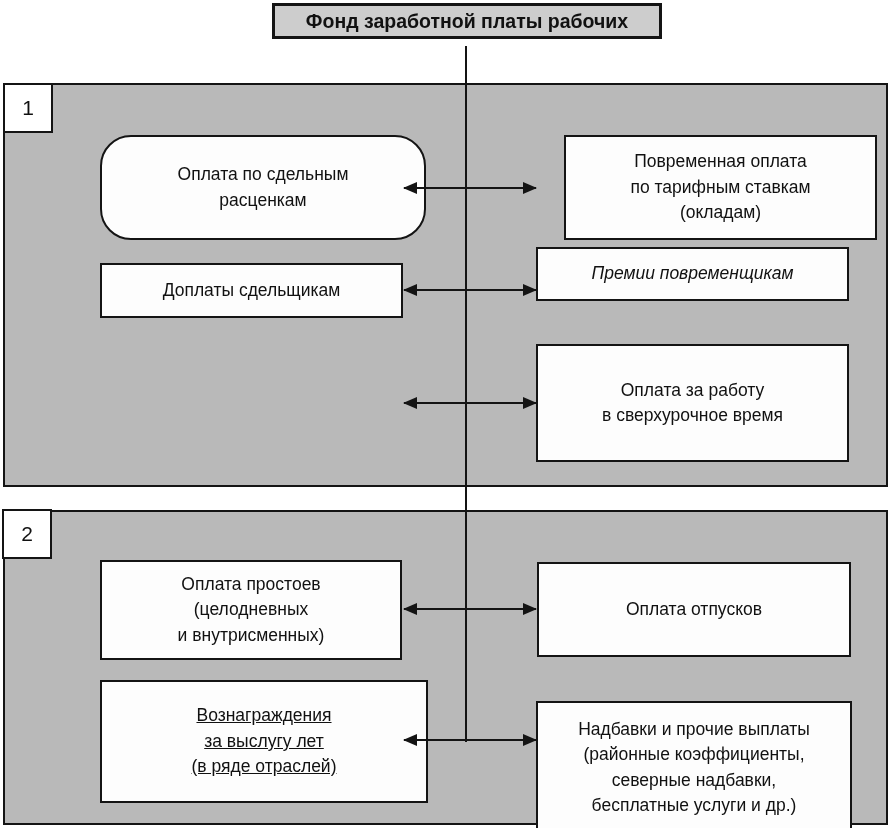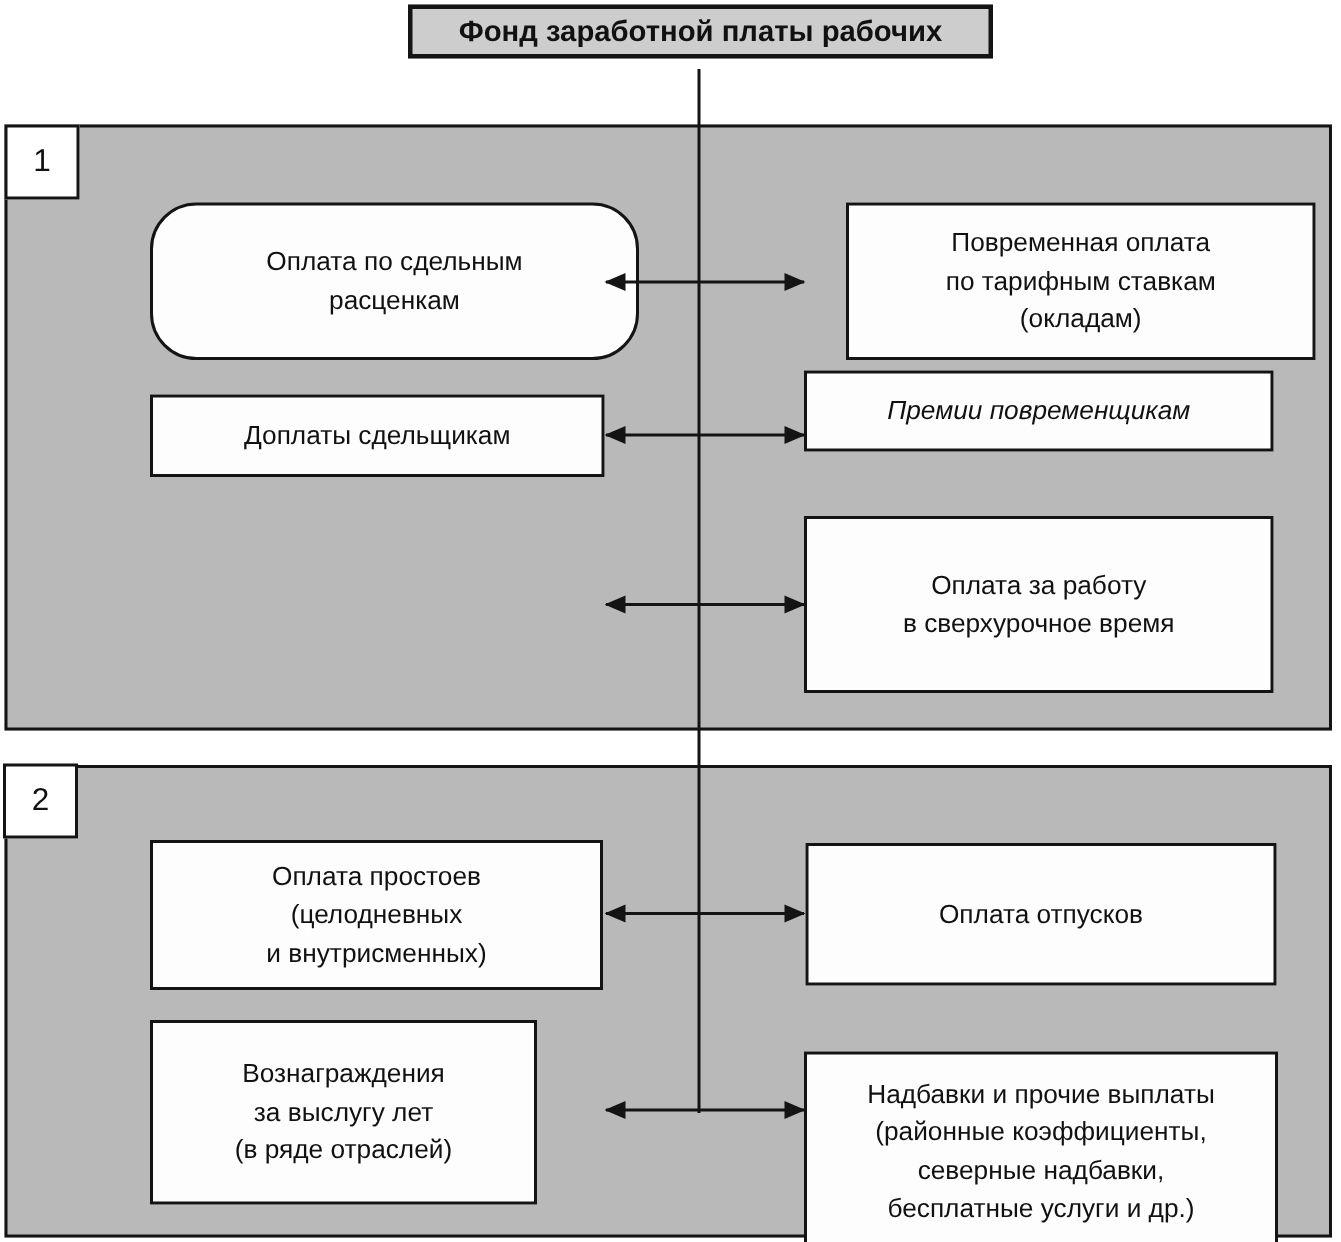--- a/index.html
+++ b/index.html
@@ -51,21 +51,21 @@
     padding:4px 8px;
   }
   #b-s1r1l{left:100px;top:135px;width:326px;height:105px;border-radius:31px;}
   #b-s1r1r{left:536px;top:135px;width:313px;height:105px;margin-left:28px;}
   #b-s1r2l{left:100px;top:263px;width:303px;height:55px;}
   #b-s1r2r{left:536px;top:247px;width:313px;height:54px;font-style:italic;}
   #b-s1r3l{left:100px;top:340px;width:303px;height:126px;}
   #b-s1r3r{left:536px;top:344px;width:313px;height:118px;}
   #b-s2r1l{left:100px;top:560px;width:302px;height:100px;}
   #b-s2r1r{left:537px;top:562px;width:314px;height:95px;}
-  #b-s2r2l{left:100px;top:680px;width:258px;height:123px;}
+  #b-s2r2l{left:100px;top:680px;width:328px;height:123px;text-decoration:underline;}
   #b-s2r2r{left:536px;top:673px;width:316px;height:133px;margin-top:28px;}
   .harrow{
     position:absolute;left:404px;width:132px;height:2px;
     background:var(--line,#141414);
   }
   .harrow::before{
     content:"";position:absolute;left:-1px;top:-5px;
     width:0;height:0;
     border-right:14px solid var(--line,#141414);
     border-top:6px solid transparent;

